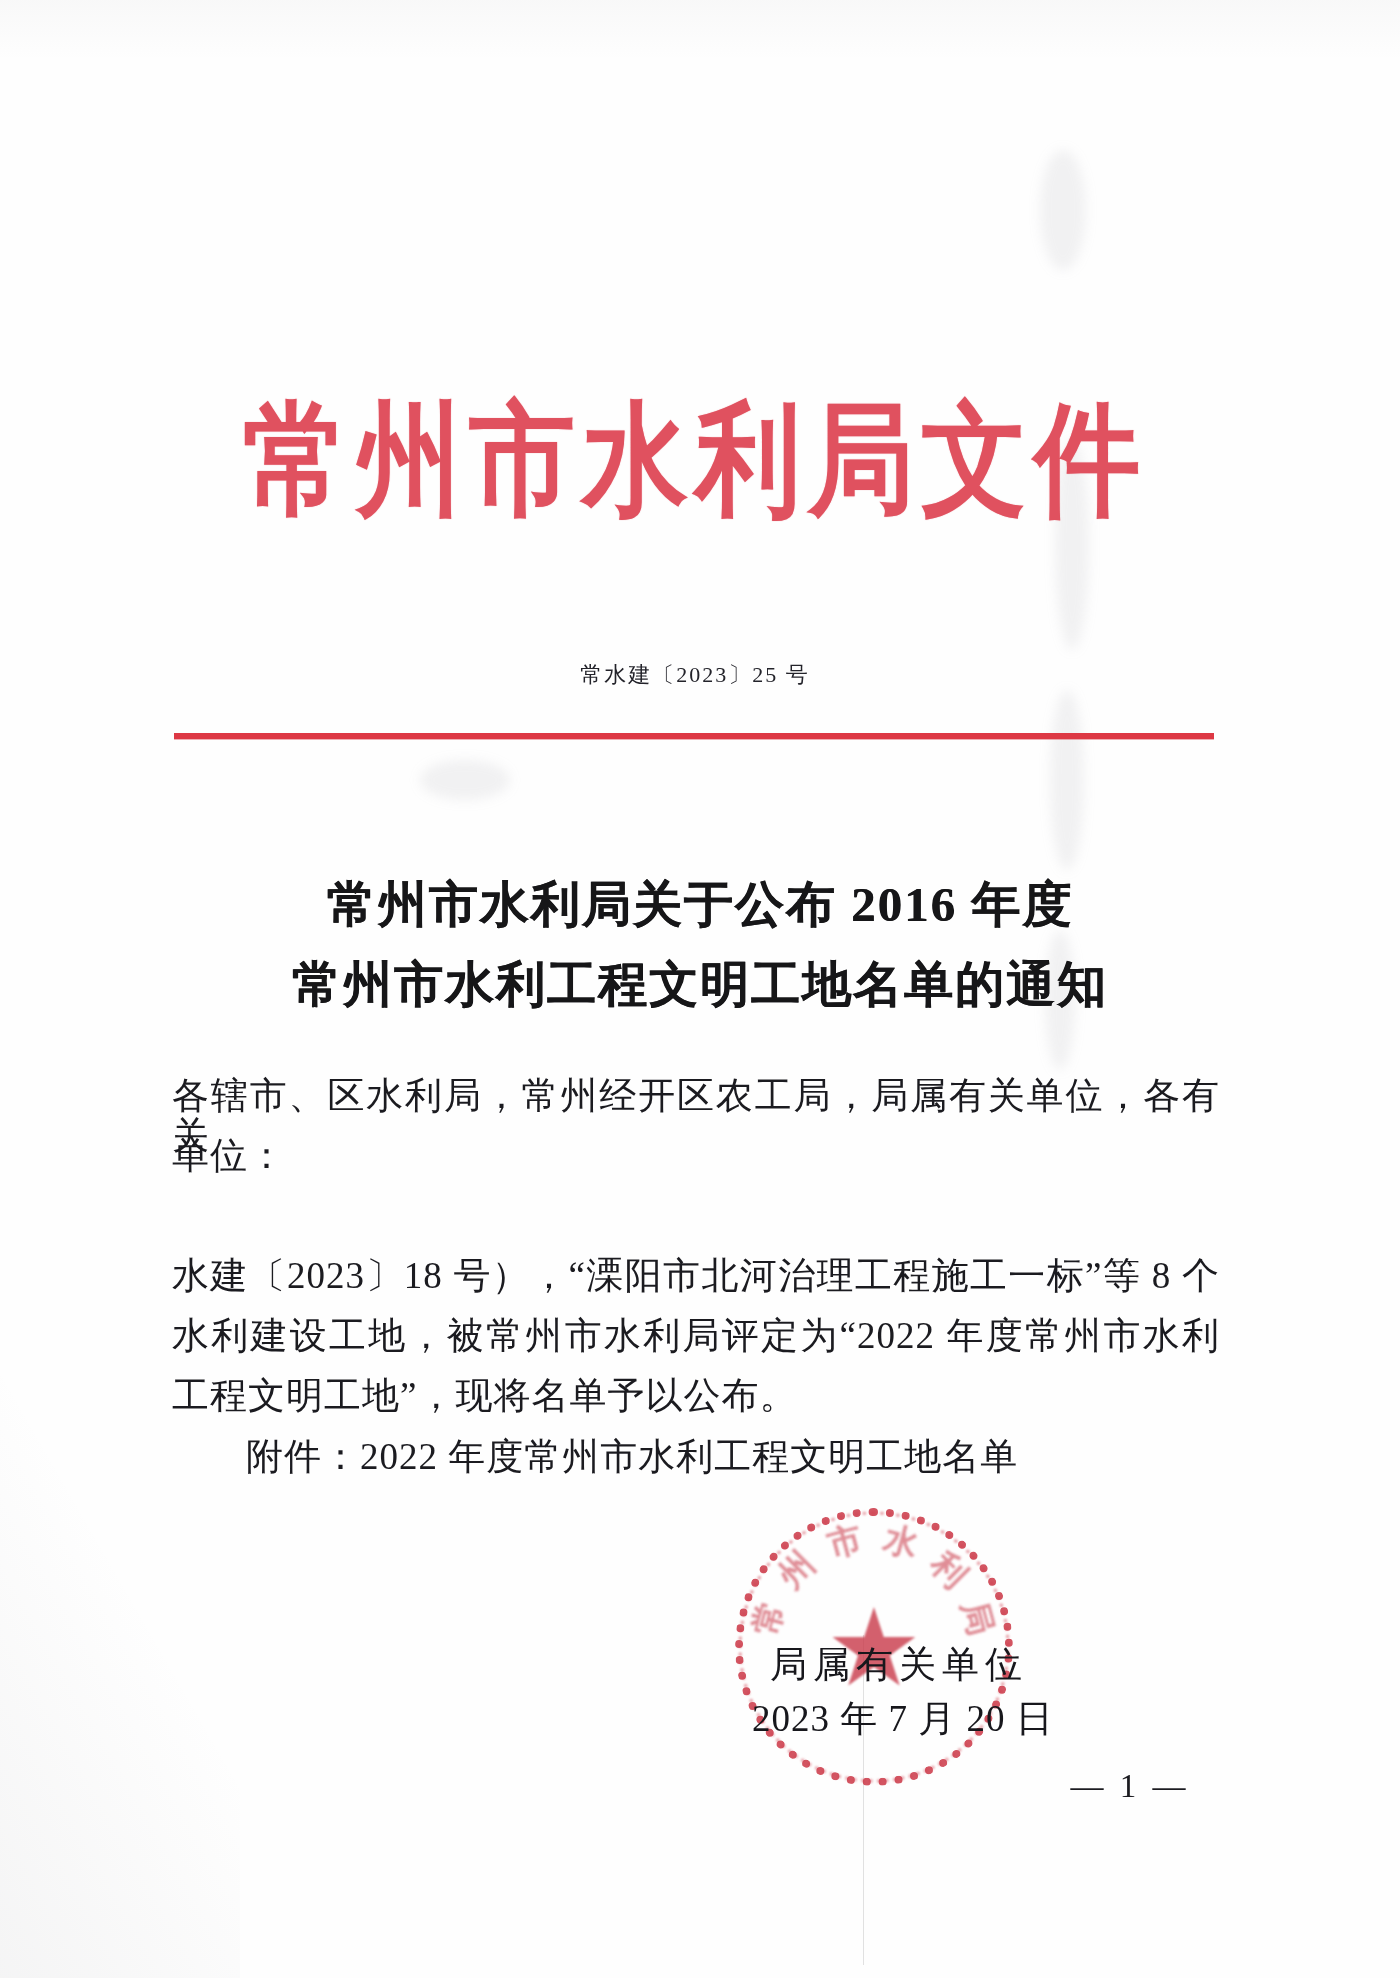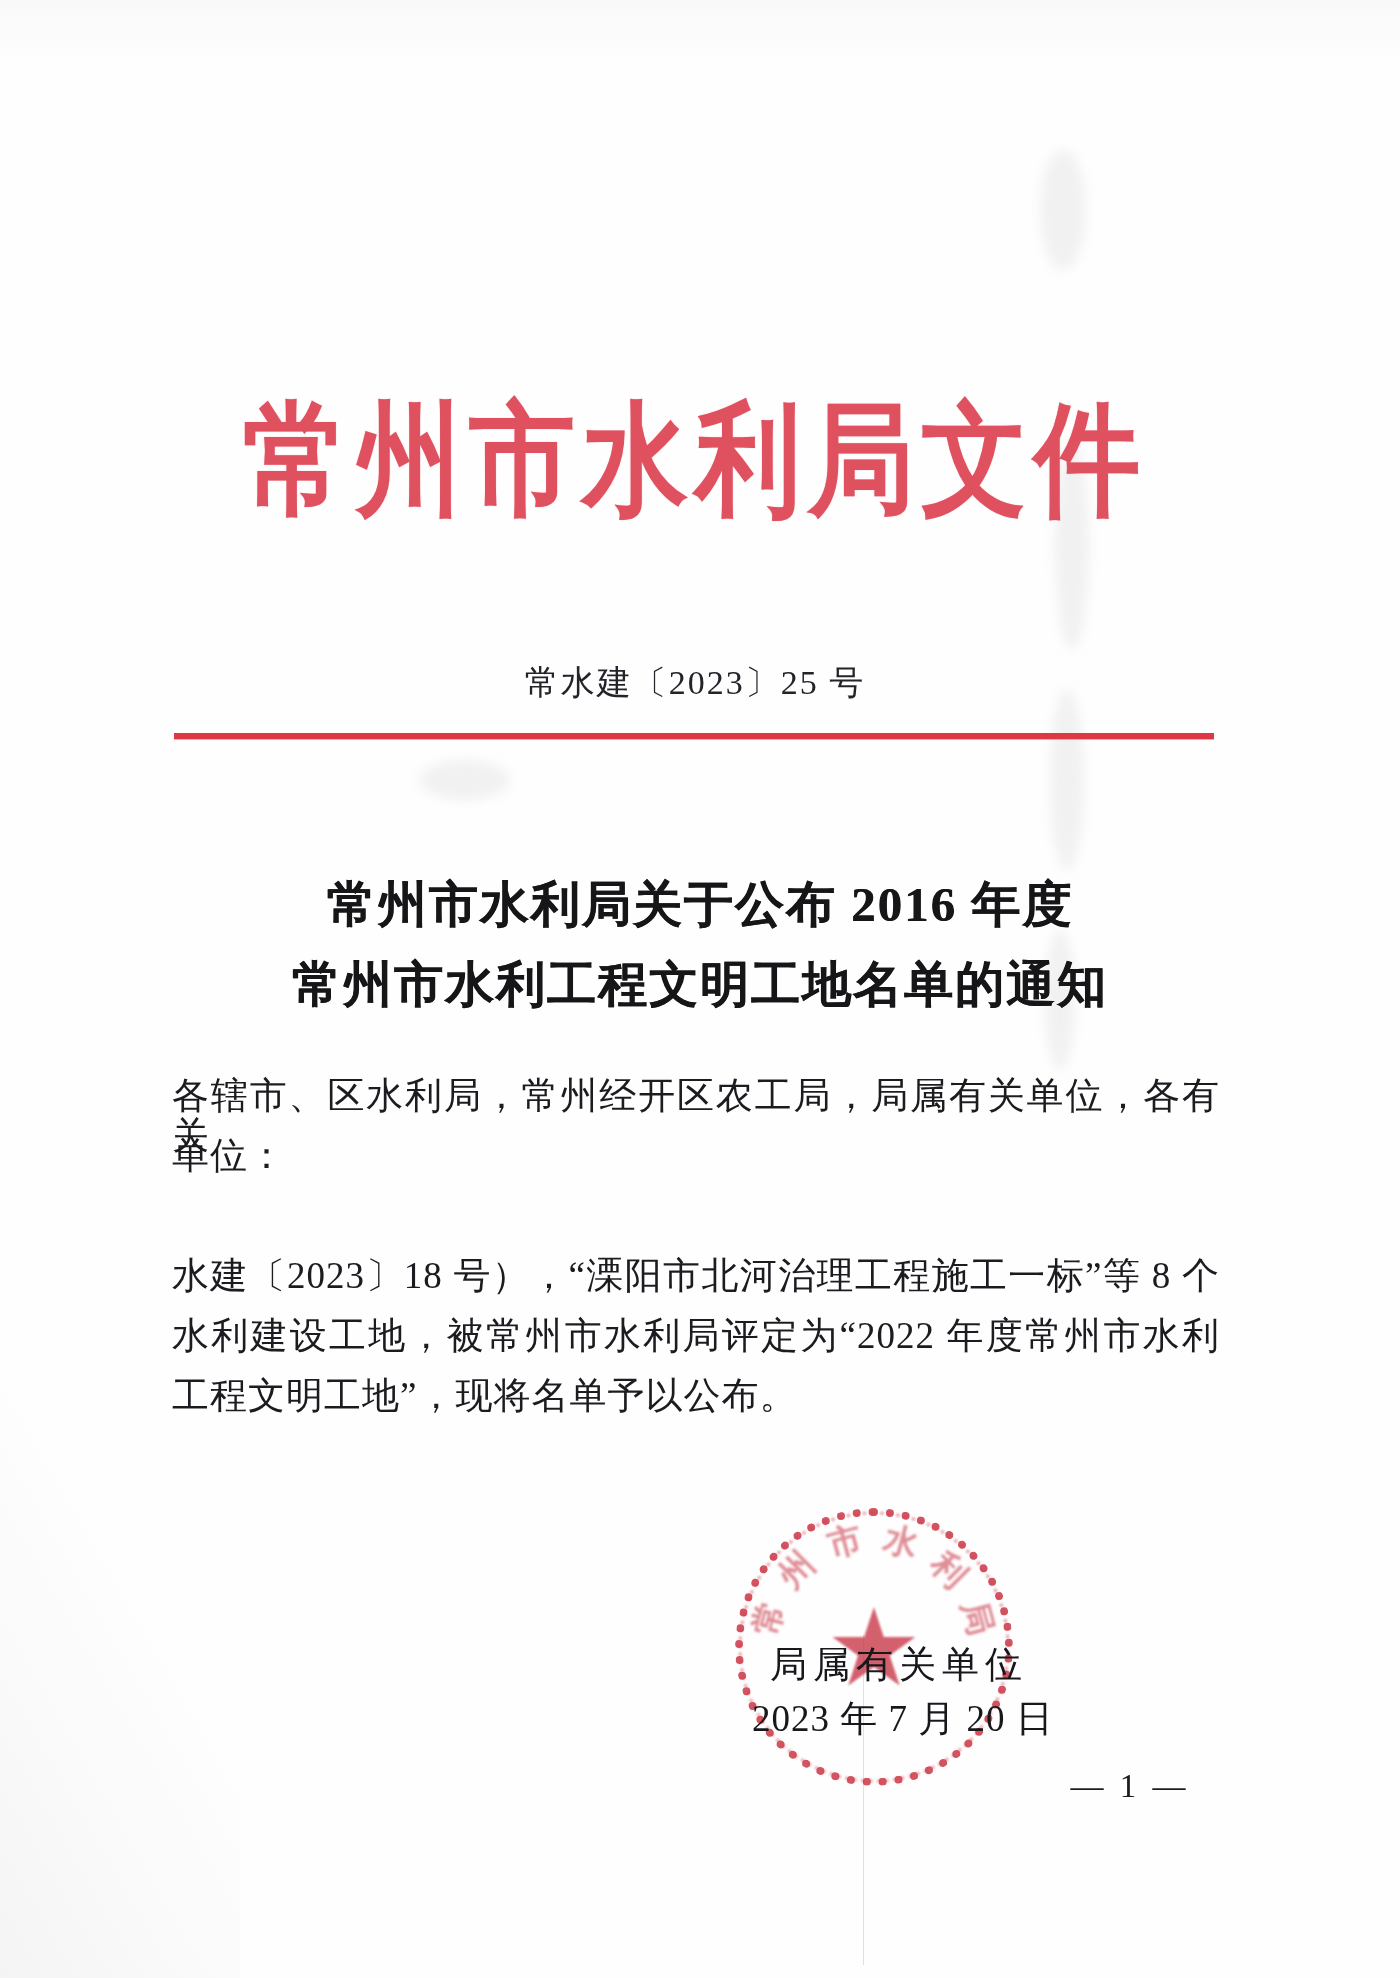--- a/index.html
+++ b/index.html
@@ -31,21 +31,21 @@
     position:absolute;left:172px;top:386px;width:1046px;
     text-align:center;white-space:nowrap;
     font-size:106px;line-height:130px;font-weight:700;
     letter-spacing:7px;
     transform:scaleY(1.16);transform-origin:top center;
     color:#e0515f;
     text-shadow:0 0 1px rgba(224,81,95,0.55);
   }
   .doc-number{
     position:absolute;left:172px;top:660px;width:1046px;
-    text-align:center;font-size:34px;letter-spacing:2px;color:#23232a;
+    text-align:center;font-size:22px;letter-spacing:2px;color:#23232a;
   }
   .red-rule{
     position:absolute;left:174px;top:733px;width:1040px;height:6px;
     background:#dd3844;box-shadow:0 1px 0 rgba(221,56,68,0.4);
   }
 
   
   .notice-title{
     position:absolute;left:140px;width:1120px;
     text-align:center;font-weight:700;font-size:49px;
@@ -149,20 +149,21 @@
   <div class="notice-title l1">常州市水利局关于公布 2016 年度</div>
   <div class="notice-title l2">常州市水利工程文明工地名单的通知</div>
 
   <div class="body-line justify" style="top:1076px;">各辖市、区水利局，常州经开区农工局，局属有关单位，各有关</div>
   <div class="body-line" style="top:1136px;">单位：</div>
 
   <div class="body-line justify" style="top:1256px;">水建〔2023〕18 号），“溧阳市北河治理工程施工一标”等 8 个</div>
   <div class="body-line justify" style="top:1316px;">水利建设工地，被常州市水利局评定为“2022 年度常州市水利</div>
   <div class="body-line" style="top:1376px;">工程文明工地”，现将名单予以公布。</div>
 
+  <div class="attachment-line">附件：2022 年度常州市水利工程文明工地名单</div>
 
   <div class="seal">
     <div class="seal-ring"></div>
     <div class="seal-ring2"></div>
     <div class="seal-star">★</div>
     <div class="seal-char c0">常</div>
     <div class="seal-char c1">州</div>
     <div class="seal-char c2">市</div>
     <div class="seal-char c3">水</div>
     <div class="seal-char c4">利</div>

